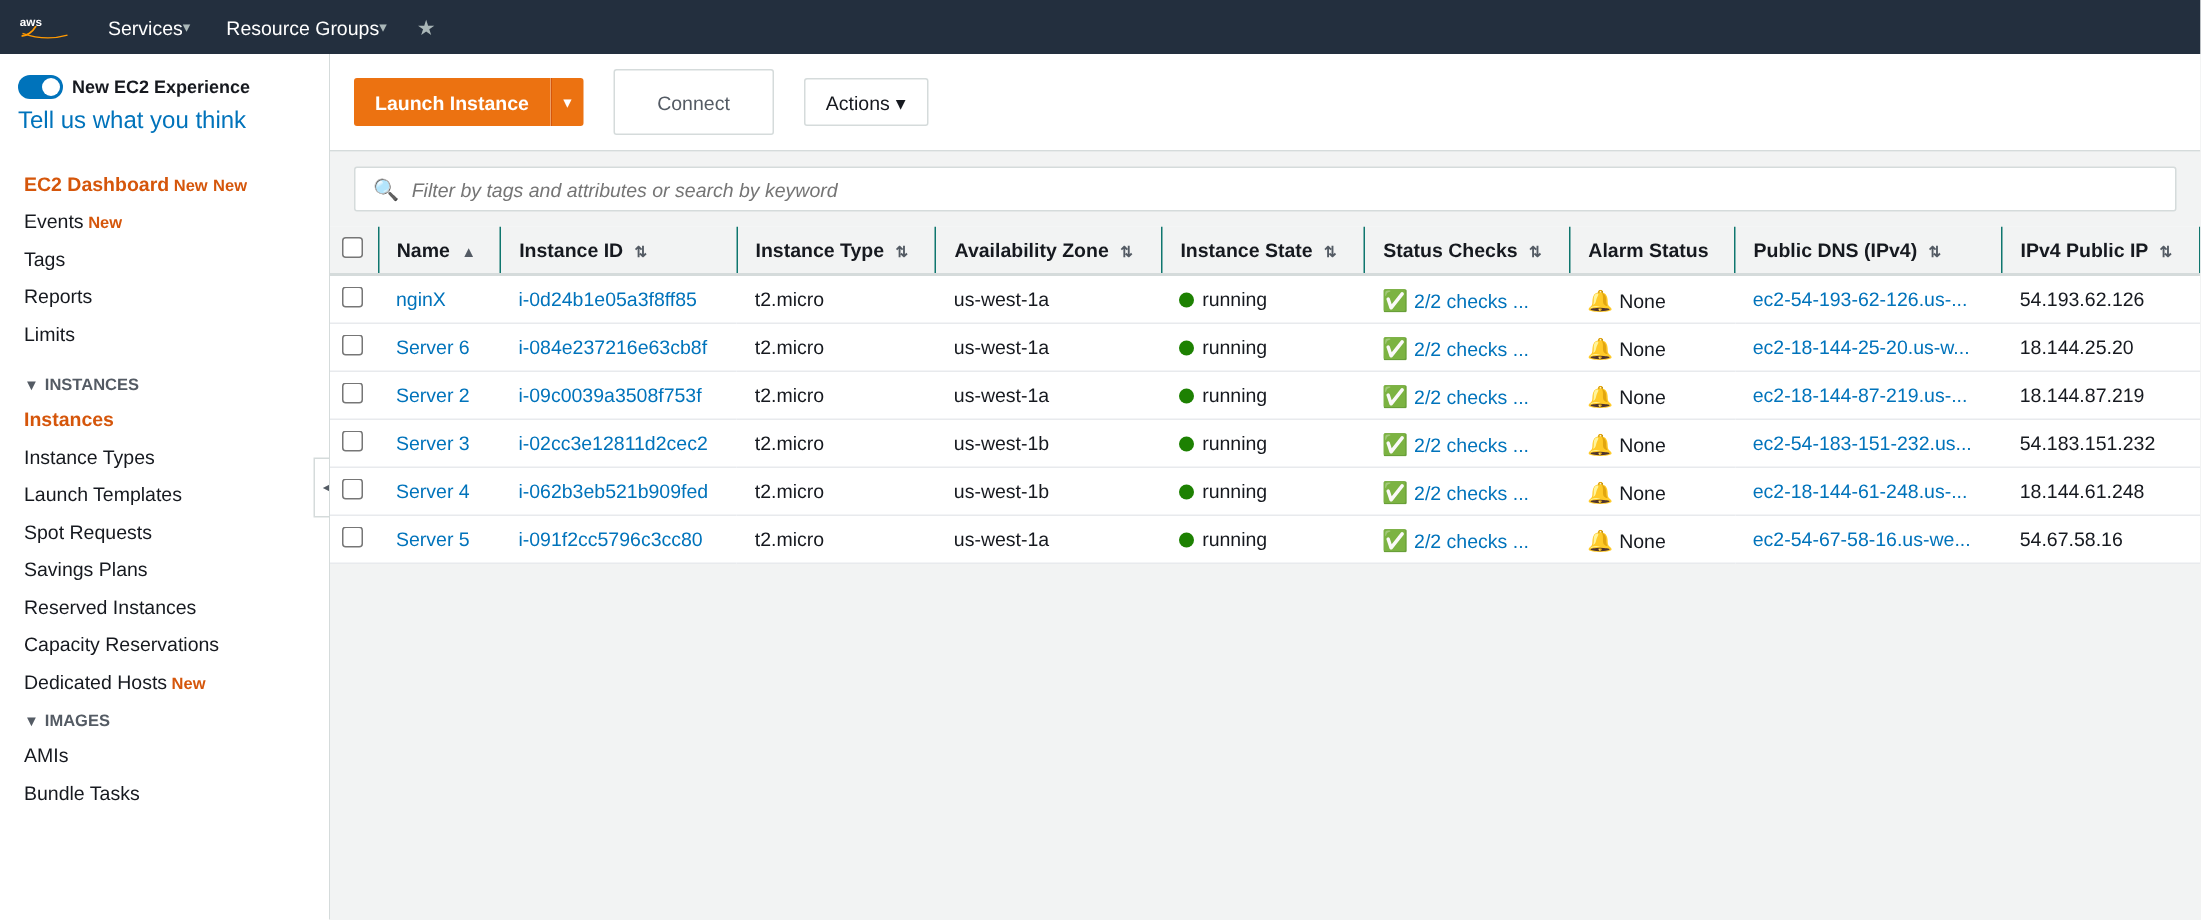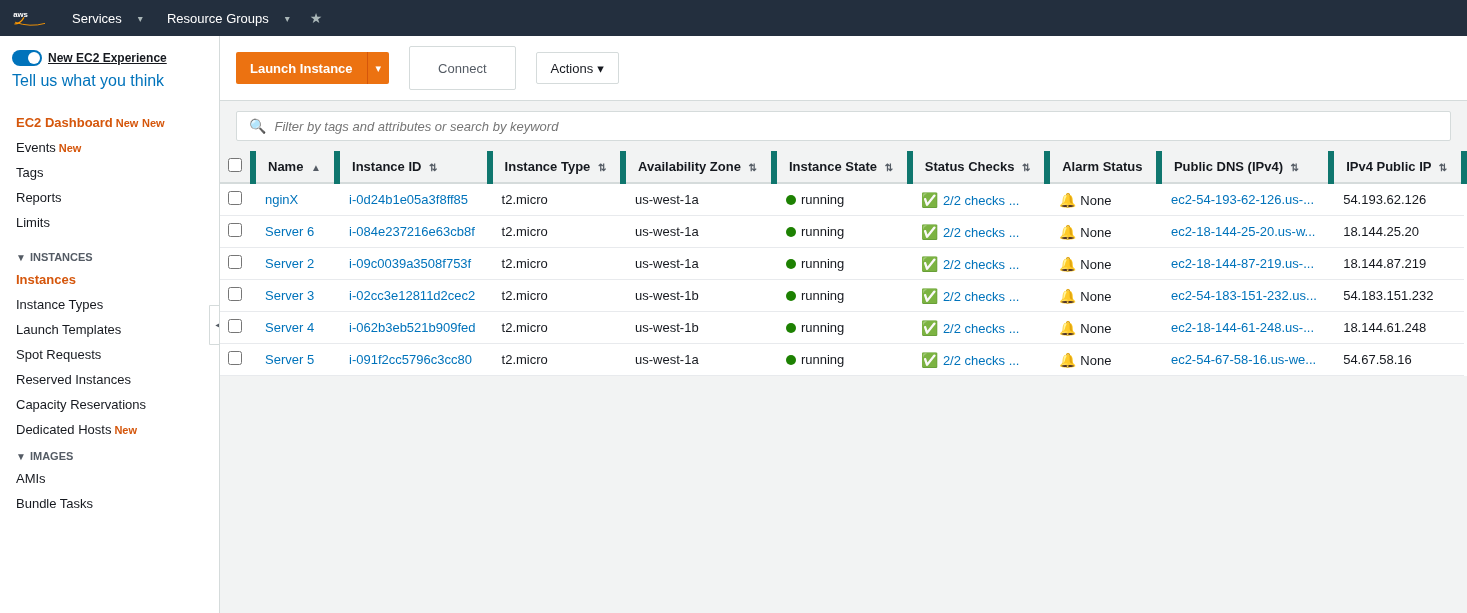--- a/index.html
+++ b/index.html
@@ -24,21 +24,21 @@
       text-decoration: underline;
     }
     .aws-logo svg { width: 36px; height: 24px; }
     .nav-item {
       color: #fff;
       font-size: 13px;
       padding: 4px 8px;
       cursor: pointer;
       display: flex;
       align-items: center;
-      gap: 16px;
+      gap: 0;
       white-space: nowrap;
     }
     .nav-chevron { font-size: 10px; color: #aab7b8; }
     .nav-star { color: #aab7b8; font-size: 14px; cursor: pointer; padding: 4px; }
 
     
     .layout { display: flex; height: calc(613px - 36px); }
 
     
     .sidebar {
@@ -69,21 +69,20 @@
     }
     .sidebar-section {
       padding: 8px 0;
     }
     .sidebar-toggle-row {
       display: flex;
       align-items: center;
       padding: 6px 12px;
       gap: 6px;
       cursor: pointer;
-      text-decoration: underline;
     }
     .toggle-switch {
       width: 30px;
       height: 16px;
       background: #0073bb;
       border-radius: 8px;
       position: relative;
       display: inline-block;
     }
     .toggle-switch::after {
@@ -220,21 +219,21 @@
       background: #f2f3f3;
       border-bottom: 2px solid #d5dbdb;
     }
     th {
       padding: 8px 12px;
       text-align: left;
       font-size: 13px;
       font-weight: 600;
       color: #16191f;
       white-space: nowrap;
-      border-right: 6px solid #0f766e;
+      border-right: 1px solid #0f766e;
       cursor: pointer;
       user-select: none;
     }
     th .sort-icon { color: #545b64; font-size: 10px; margin-left: 4px; }
     td {
       padding: 7px 12px;
       border-bottom: 1px solid #e8eaed;
       font-size: 13px;
       white-space: nowrap;
     }
@@ -319,20 +318,21 @@
     </div>
 
     <div class="sidebar-section-header">
       <span class="section-chevron">▼</span>
       <span>INSTANCES</span>
     </div>
     <div class="sidebar-link active">Instances</div>
     <div class="sidebar-link">Instance Types</div>
     <div class="sidebar-link">Launch Templates</div>
     <div class="sidebar-link">Spot Requests</div>
+    <div class="sidebar-link">Savings Plans</div>
     <div class="sidebar-link">Reserved Instances</div>
     <div class="sidebar-link">Capacity Reservations</div>
     <div class="sidebar-link">
       <span>Dedicated Hosts</span><span class="new-badge-inline">New</span>
     </div>
 
     <div class="sidebar-section-header">
       <span class="section-chevron">▼</span>
       <span>IMAGES</span>
     </div>

